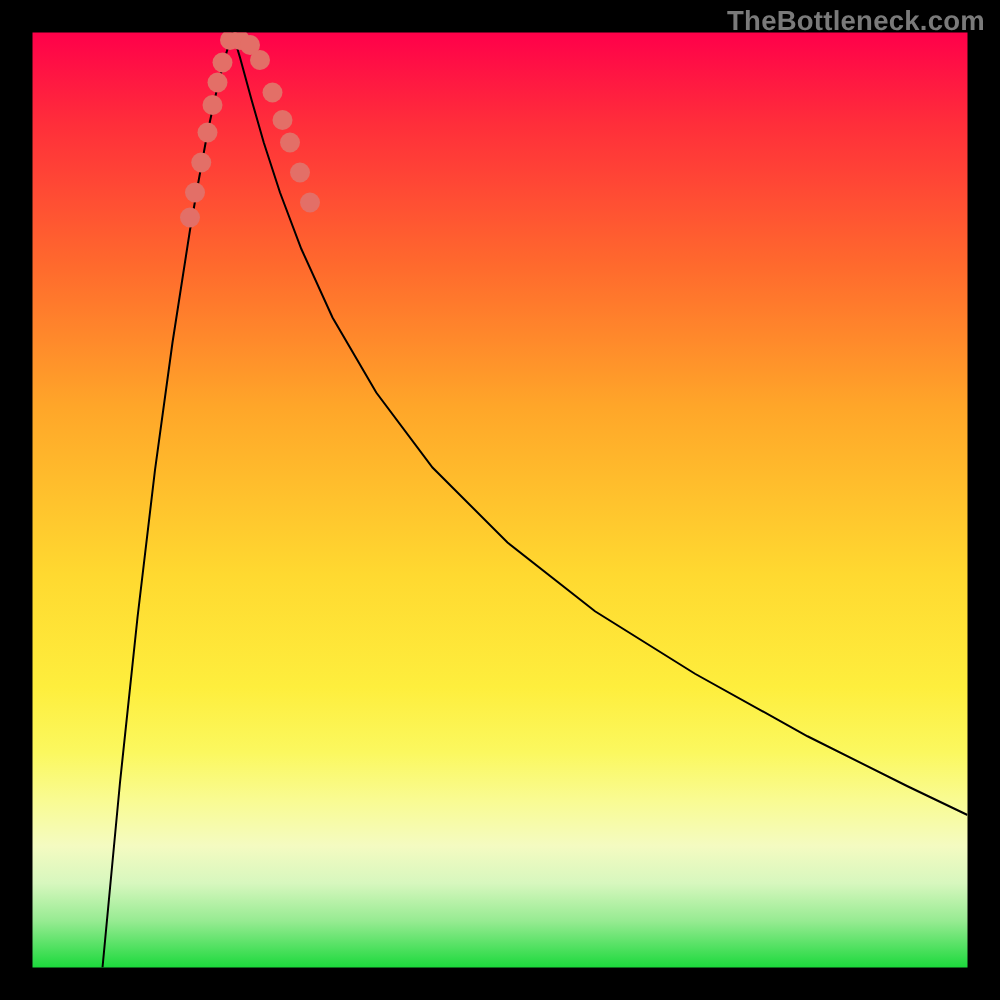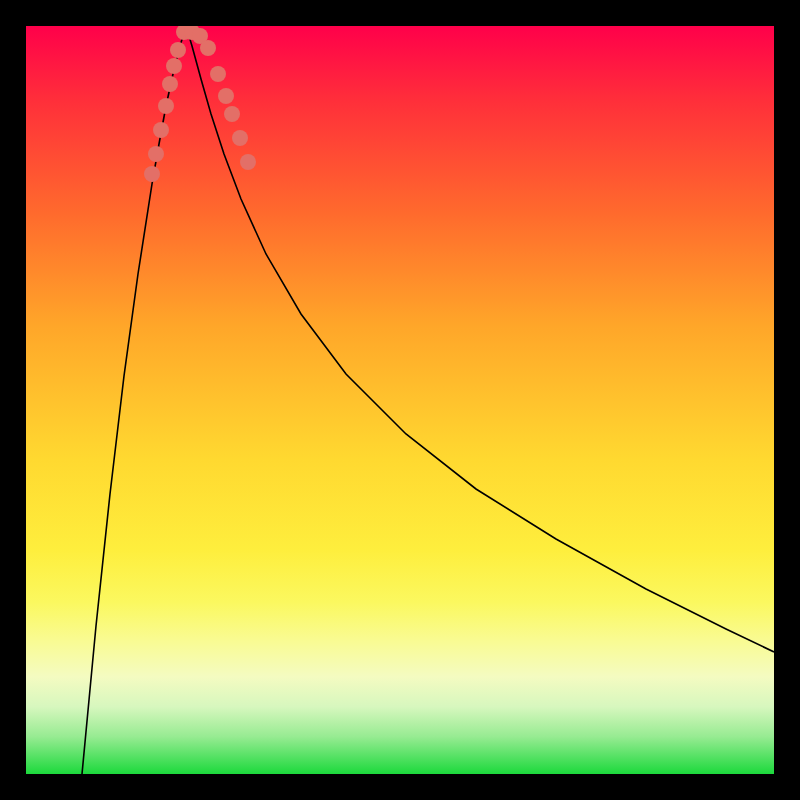--- a/index.html
+++ b/index.html
@@ -62,20 +62,21 @@
     stroke-width: 1.6;
   }
   .marker {
     fill: #e36f67;
   }
 </style>
 </head>
 <body>
 
 <div class="frame">
+  <div class="watermark">TheBottleneck.com</div>
   <div class="plot">
     <svg class="curves" viewBox="0 0 748 748" preserveAspectRatio="none">
       <path id="left-curve" class="curve" d="M56.0 748.0 L70.0 600.0 L84.0 468.0 L98.0 350.0 L112.0 248.0 L126.0 158.0 L133.0 118.0 L140.0 80.0 L147.0 48.0 L154.0 20.0 L160.0 0.0"></path>
       <path id="right-curve" class="curve" d="M160.0 0.0 L166.0 20.0 L175.0 53.0 L185.0 88.0 L198.0 128.0 L215.0 173.0 L240.0 228.0 L275.0 288.0 L320.0 348.0 L380.0 408.0 L450.0 463.0 L530.0 513.0 L620.0 563.0 L700.0 603.0 L748.0 626.0"></path>
       <g id="markers">
           <circle cx="126" cy="148" r="8" class="marker"></circle>
           <circle cx="130" cy="128" r="8" class="marker"></circle>
           <circle cx="135" cy="104" r="8" class="marker"></circle>
           <circle cx="140" cy="80" r="8" class="marker"></circle>
           <circle cx="144" cy="58" r="8" class="marker"></circle>

